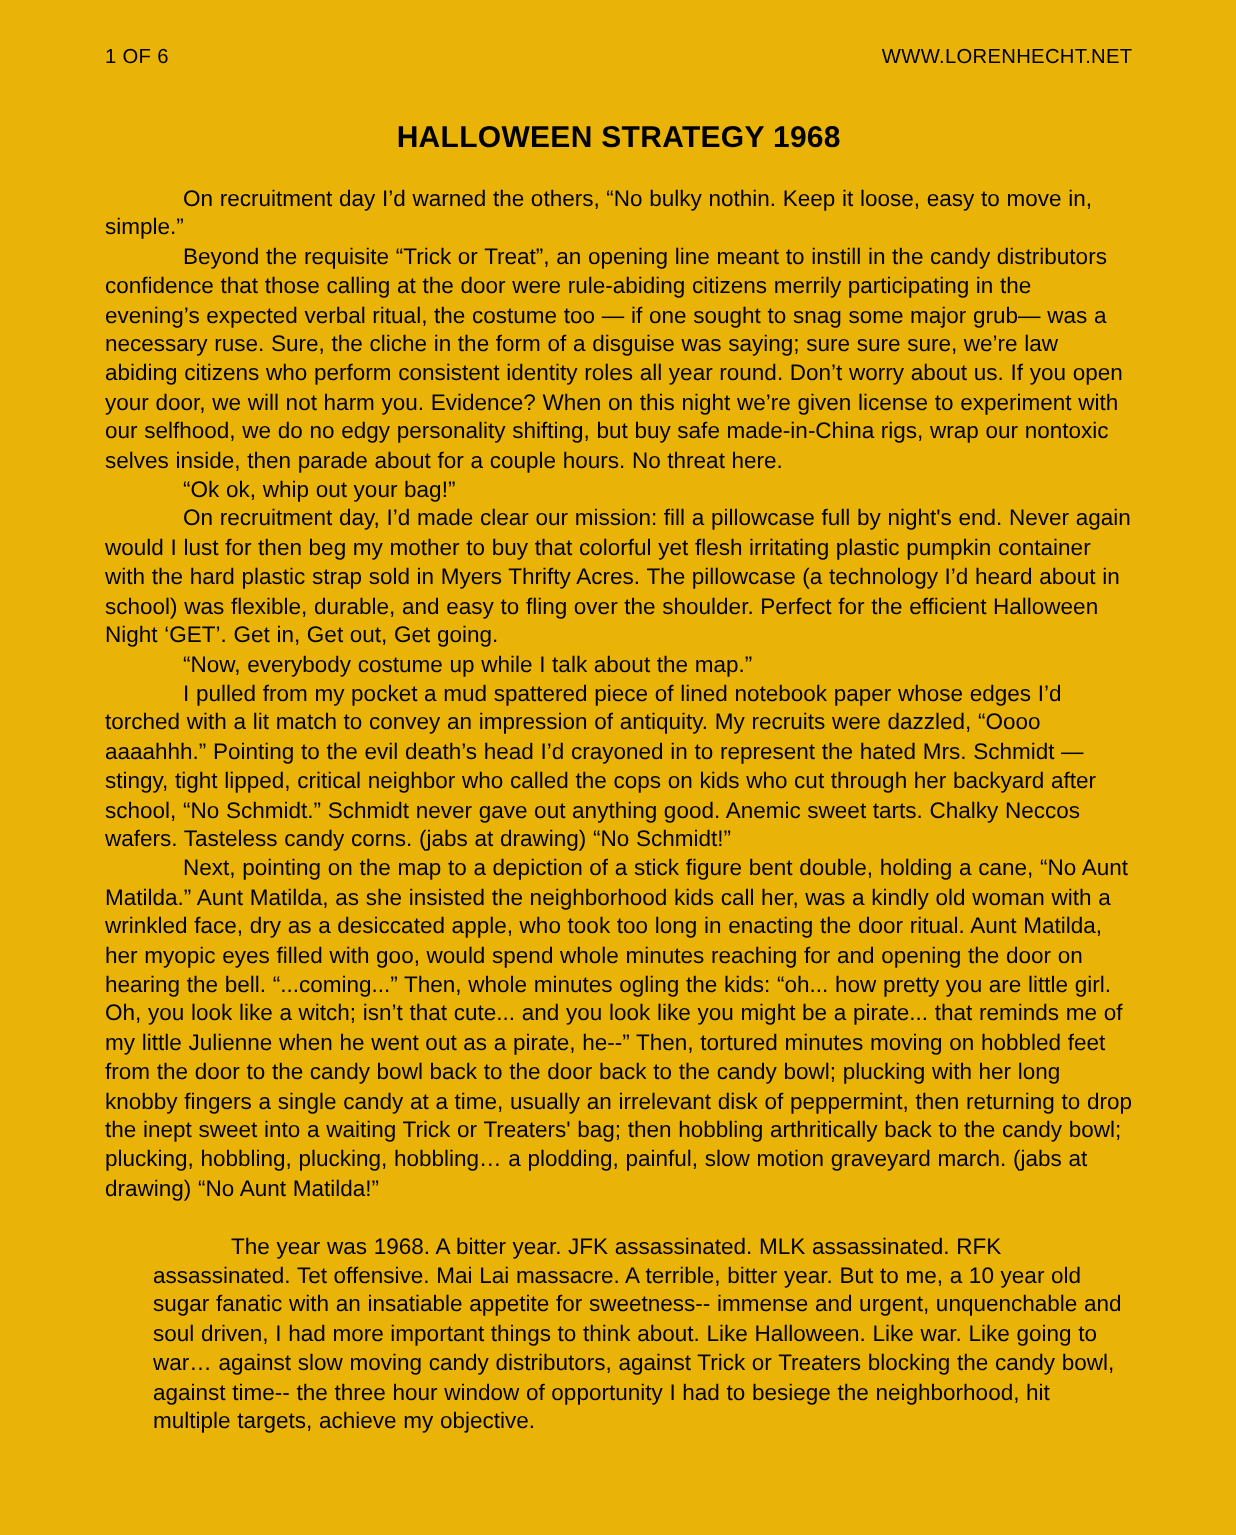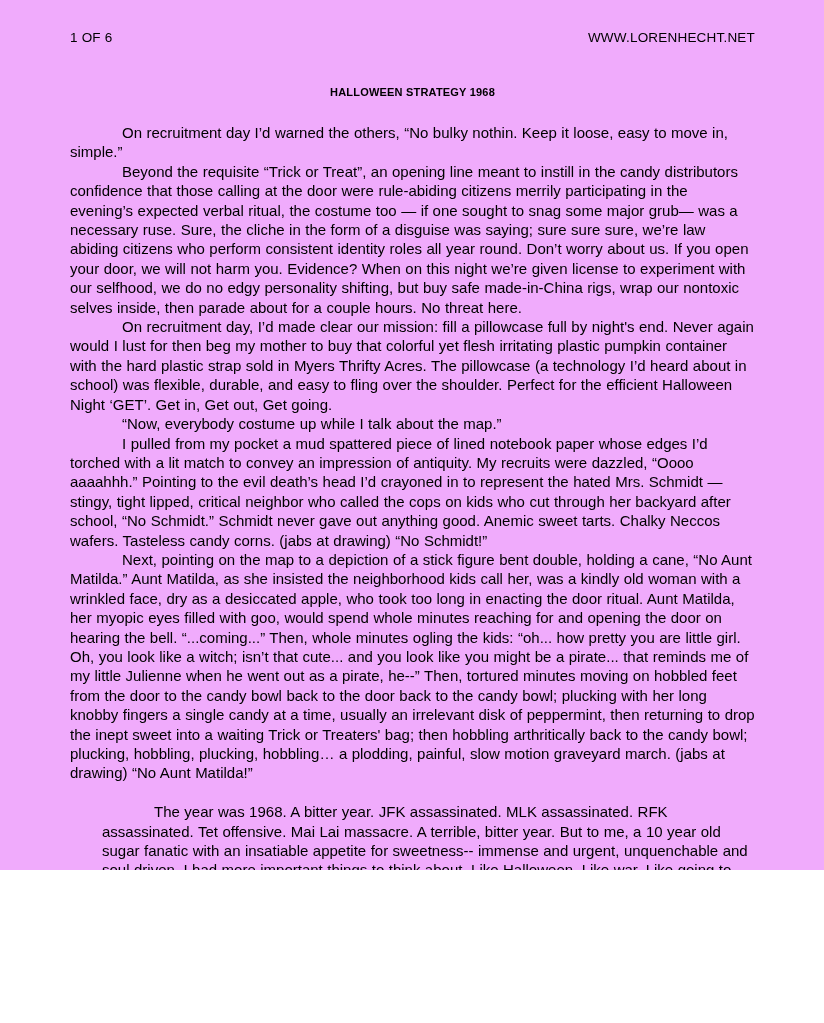--- a/index.html
+++ b/index.html
@@ -3,23 +3,23 @@
 <meta charset="utf-8">
 <style>
   html, body {
     margin: 0;
     padding: 0;
     background: #ffffff;
   }
   .page {
     position: relative;
     width: 824px;
-    height: 870px;
+    height: 1023px;
     margin: 0 auto;
-    background: #f0abfc;
+    background: #eab308;
     color: #000000;
     font-family: "Liberation Sans", sans-serif;
     box-sizing: border-box;
     padding: 31px 69px 0 70px;
     overflow: hidden;
   }
   .header {
     display: flex;
     justify-content: space-between;
     align-items: baseline;
@@ -30,21 +30,21 @@
     letter-spacing: 0.2px;
   }
   .site-link {
     color: #000000;
     letter-spacing: 0.2px;
     cursor: pointer;
   }
   .title {
     margin: 39px 0 0 0;
     text-align: center;
-    font-size: 11px;
+    font-size: 20px;
     font-weight: bold;
     line-height: 16px;
     letter-spacing: 0.2px;
   }
   .content {
     margin-top: 23px;
     font-size: 15px;
     line-height: 19.4px;
     text-align: left;
   }
@@ -66,20 +66,21 @@
   <div class="header">
     <span class="page-number">1 OF 6</span>
     <a class="site-link">WWW.LORENHECHT.NET</a>
   </div>
 
   <h1 class="title">HALLOWEEN STRATEGY 1968</h1>
 
   <div class="content">
     <p>On recruitment day I’d warned the others, “No bulky nothin. Keep it loose, easy to move in, simple.”</p>
     <p>Beyond the requisite “Trick or Treat”, an opening line meant to instill in the candy distributors confidence that those calling at the door were rule-abiding citizens merrily participating in the evening’s expected verbal ritual, the costume too — if one sought to snag some major grub— was a necessary ruse. Sure, the cliche in the form of a disguise was saying; sure sure sure, we’re law abiding citizens who perform consistent identity roles all year round. Don’t worry about us. If you open your door, we will not harm you. Evidence? When on this night we’re given license to experiment with our selfhood, we do no edgy personality shifting, but buy safe made-in-China rigs, wrap our nontoxic selves inside, then parade about for a couple hours. No threat here.</p>
+    <p>“Ok ok, whip out your bag!”</p>
     <p>On recruitment day, I’d made clear our mission: fill a pillowcase full by night's end. Never again would I lust for then beg my mother to buy that colorful yet flesh irritating plastic pumpkin container with the hard plastic strap sold in Myers Thrifty Acres. The pillowcase (a technology I’d heard about in school) was flexible, durable, and easy to fling over the shoulder. Perfect for the efficient Halloween Night ‘GET’. Get in, Get out, Get going.</p>
     <p>“Now, everybody costume up while I talk about the map.”</p>
     <p>I pulled from my pocket a mud spattered piece of lined notebook paper whose edges I’d torched with a lit match to convey an impression of antiquity. My recruits were dazzled, “Oooo aaaahhh.” Pointing to the evil death’s head I’d crayoned in to represent the hated Mrs. Schmidt — stingy, tight lipped, critical neighbor who called the cops on kids who cut through her backyard after school,  “No Schmidt.” Schmidt never gave out anything good. Anemic sweet tarts. Chalky Neccos wafers. Tasteless candy corns. (jabs at drawing) “No Schmidt!”</p>
     <p>Next, pointing on the map to a depiction of a stick figure bent double, holding a cane, “No Aunt Matilda.” Aunt Matilda, as she insisted the neighborhood kids call her, was a kindly old woman with a wrinkled face, dry as a desiccated apple, who took too long in enacting the door ritual. Aunt Matilda, her myopic eyes filled with goo, would spend whole minutes reaching for and opening the door on hearing the bell. “...coming...” Then, whole minutes ogling the kids: “oh... how pretty you are little girl. Oh, you look like a witch; isn’t that cute... and you look like you might be a pirate... that reminds me of my little Julienne when he went out as a pirate, he--” Then, tortured minutes moving on hobbled feet from the door to the candy bowl back to the door back to the candy bowl; plucking with her long knobby fingers a single candy at a time, usually an irrelevant disk of peppermint, then returning to drop the inept sweet into a waiting Trick or Treaters' bag; then hobbling arthritically back to the candy bowl; plucking, hobbling, plucking, hobbling… a plodding, painful, slow motion graveyard march. (jabs at drawing) “No Aunt Matilda!”</p>
     <p class="section-gap">The year was 1968. A bitter year. JFK assassinated. MLK assassinated. RFK assassinated. Tet offensive. Mai Lai massacre. A terrible, bitter year. But to me, a 10 year old sugar fanatic with an insatiable appetite for sweetness-- immense and urgent, unquenchable and soul driven, I had more important things to think about. Like Halloween. Like war. Like going to war… against slow moving candy distributors, against Trick or Treaters blocking the candy bowl, against time-- the three hour window of opportunity I had to besiege the neighborhood, hit multiple targets, achieve my objective.</p>
   </div>
 
 </div>
 
 </body></html>

